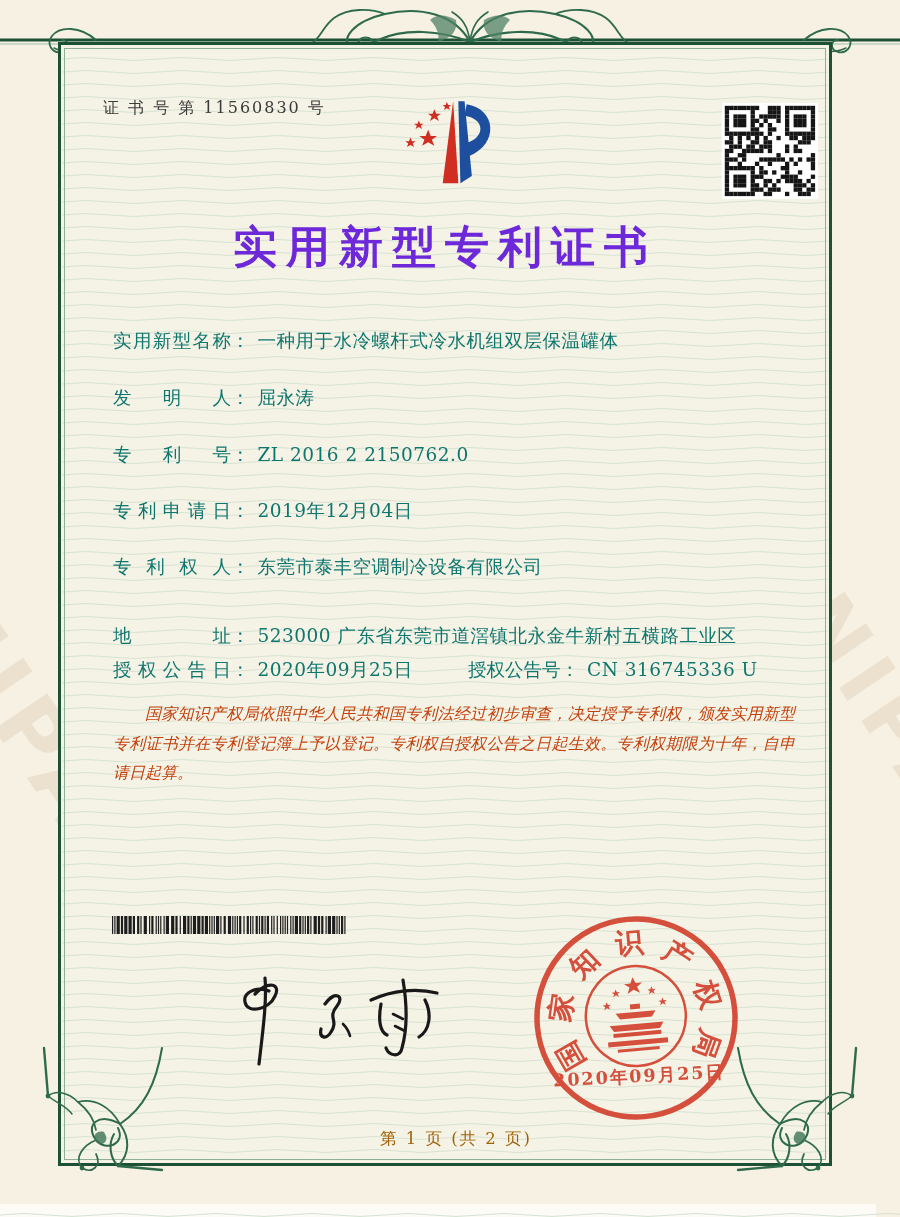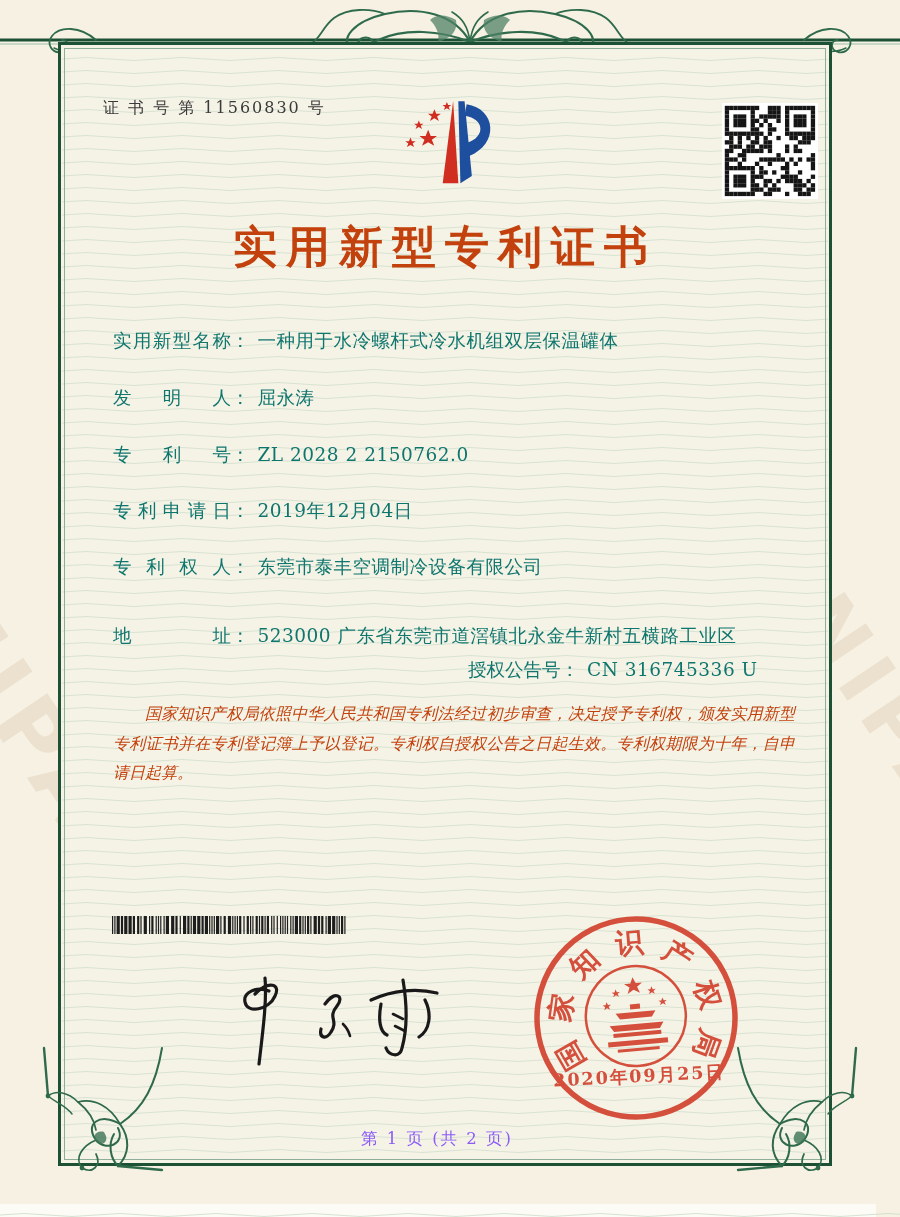--- a/index.html
+++ b/index.html
@@ -36,21 +36,21 @@
   .corner-orn.br{right:34px;top:1046px;transform:scaleX(-1);}
   
   .cert-no{
     position:absolute;left:103px;top:98px;font-size:16px;
     letter-spacing:2px;color:#3a3a3a;
   }
   .logo{position:absolute;left:398px;top:96px;width:104px;height:104px;}
   .qr{position:absolute;left:722px;top:103px;width:96px;height:96px;background:#fff;}
   .title{
     position:absolute;left:58px;top:218px;width:774px;text-align:center;
-    font-size:44px;font-weight:600;letter-spacing:9px;color:#c2410c;
+    font-size:44px;font-weight:600;letter-spacing:9px;color:#6d28d9;
   }
   .row{position:absolute;left:113px;font-size:18.5px;color:#0f766e;white-space:nowrap;}
   .row .lbl{
     display:inline-block;width:118px;text-align:justify;text-align-last:justify;
     vertical-align:top;
   }
   .row .colon{display:inline-block;margin-right:8px;}
   .row .val{letter-spacing:.5px;}
   .row2 .grp2{position:absolute;left:355px;top:0;white-space:nowrap;}
   .row2 .lbl2{display:inline-block;}
@@ -62,22 +62,22 @@
   .paras p{margin:0;text-indent:2em;text-align:justify;}
   .barcode{position:absolute;left:112px;top:916px;width:238px;height:18px;}
   .officer{
     position:absolute;left:118px;top:995px;
     font-family:"DejaVu Sans","Liberation Sans",sans-serif;
     font-size:19px;color:#222;line-height:40px;
   }
   .sig{position:absolute;left:225px;top:968px;width:250px;height:110px;}
   .seal{position:absolute;left:524px;top:906px;width:224px;height:224px;opacity:.92;}
   .page-num{
-    position:absolute;left:50px;top:1128px;width:774px;text-align:center;
-    font-size:16.5px;letter-spacing:2px;color:#8b5cf6;
+    position:absolute;left:69px;top:1128px;width:774px;text-align:center;
+    font-size:16.5px;letter-spacing:2px;color:#a16207;
   }
   .bottom-strip{
     position:absolute;left:0;top:1172px;width:876px;height:45px;
     background:#fcfbf5;
     margin-top:32px;
   }
   #waves-strip{position:absolute;left:0;top:0;}
   .cont-note{
     position:absolute;left:0;top:10px;width:900px;text-align:center;
     font-size:18.5px;font-style:italic;letter-spacing:3px;color:#222;
@@ -503,32 +503,33 @@
 
   <div class="title">实用新型专利证书</div>
 
   <div class="row" style="top:328px;">
     <span class="lbl">实用新型名称</span><span class="colon">：</span><span class="val">一种用于水冷螺杆式冷水机组双层保温罐体</span>
   </div>
   <div class="row" style="top:385px;">
     <span class="lbl">发　明　人</span><span class="colon">：</span><span class="val">屈永涛</span>
   </div>
   <div class="row" style="top:442px;">
-    <span class="lbl">专　利　号</span><span class="colon">：</span><span class="val">ZL 2028 2 2150762.0</span>
+    <span class="lbl">专　利　号</span><span class="colon">：</span><span class="val">ZL 2016 2 2150762.0</span>
   </div>
   <div class="row" style="top:498px;">
     <span class="lbl">专利申请日</span><span class="colon">：</span><span class="val">2019年12月04日</span>
   </div>
   <div class="row" style="top:554px;">
     <span class="lbl">专 利 权 人</span><span class="colon">：</span><span class="val">东莞市泰丰空调制冷设备有限公司</span>
   </div>
   <div class="row" style="top:623px;">
     <span class="lbl">地　　　址</span><span class="colon">：</span><span class="val">523000 广东省东莞市道滘镇北永金牛新村五横路工业区</span>
   </div>
   <div class="row row2" style="top:657px;">
+    <span><span class="lbl">授权公告日</span><span class="colon">：</span><span class="val">2020年09月25日</span></span>
     <span class="grp2"><span class="lbl2">授权公告号</span><span class="colon">：</span><span class="val">CN 316745336 U</span></span>
   </div>
 
   <div class="paras">
     <p>国家知识产权局依照中华人民共和国专利法经过初步审查，决定授予专利权，颁发实用新型专利证书并在专利登记簿上予以登记。专利权自授权公告之日起生效。专利权期限为十年，自申请日起算。</p>
   </div>
 
   <svg class="barcode" id="barcode" viewBox="0 0 238 18" preserveAspectRatio="none">
       <rect x="0" y="0" width="1.2" height="18" fill="#1d1d1d"></rect>
       <rect x="2.3" y="0" width="1.2" height="18" fill="#1d1d1d"></rect>

